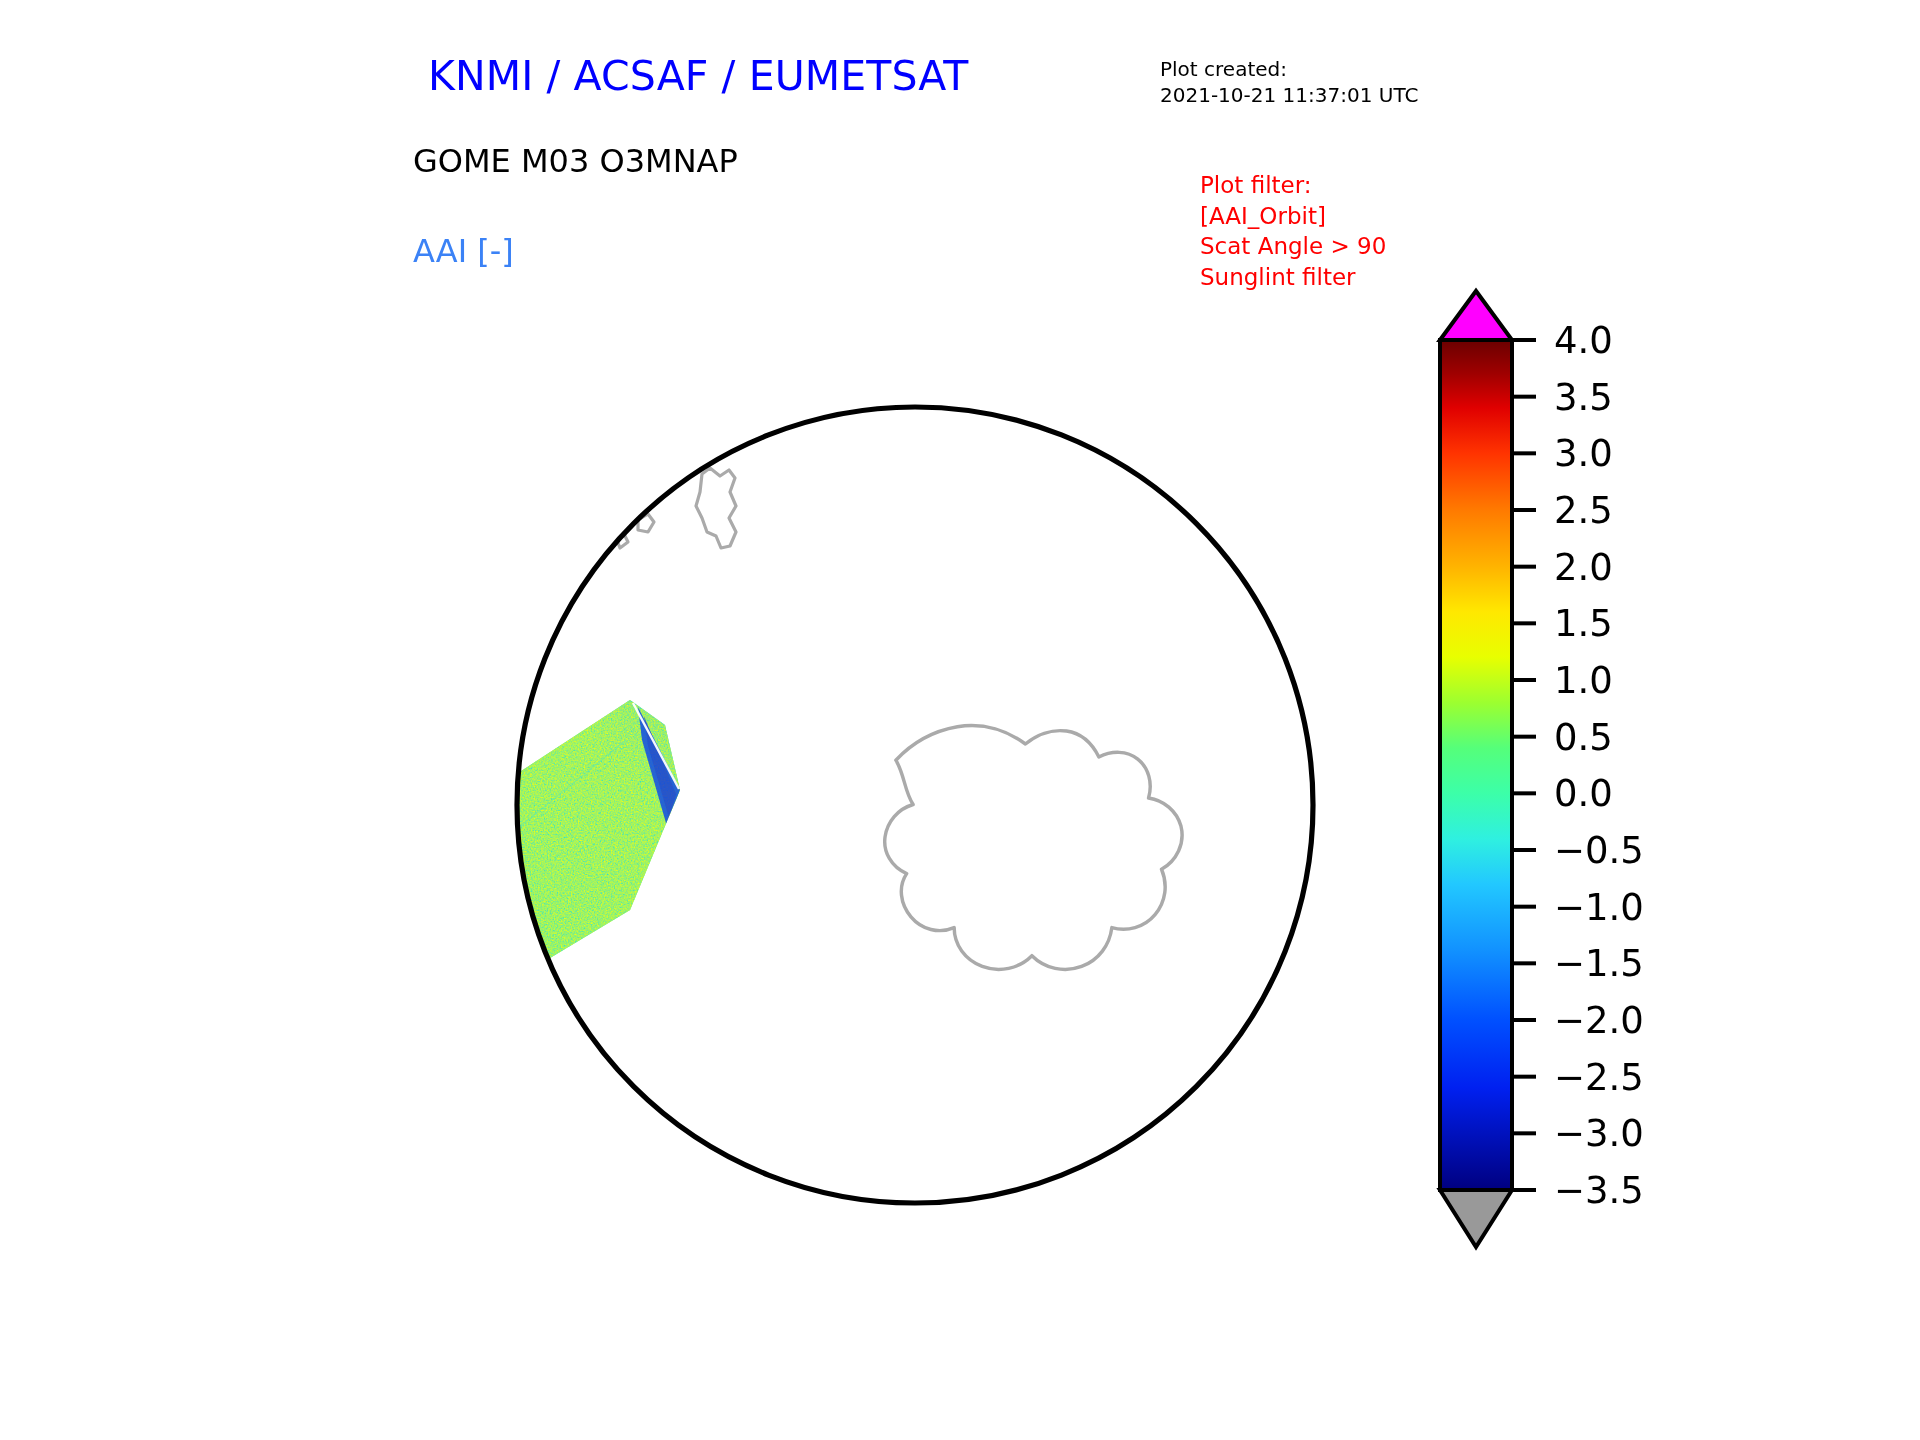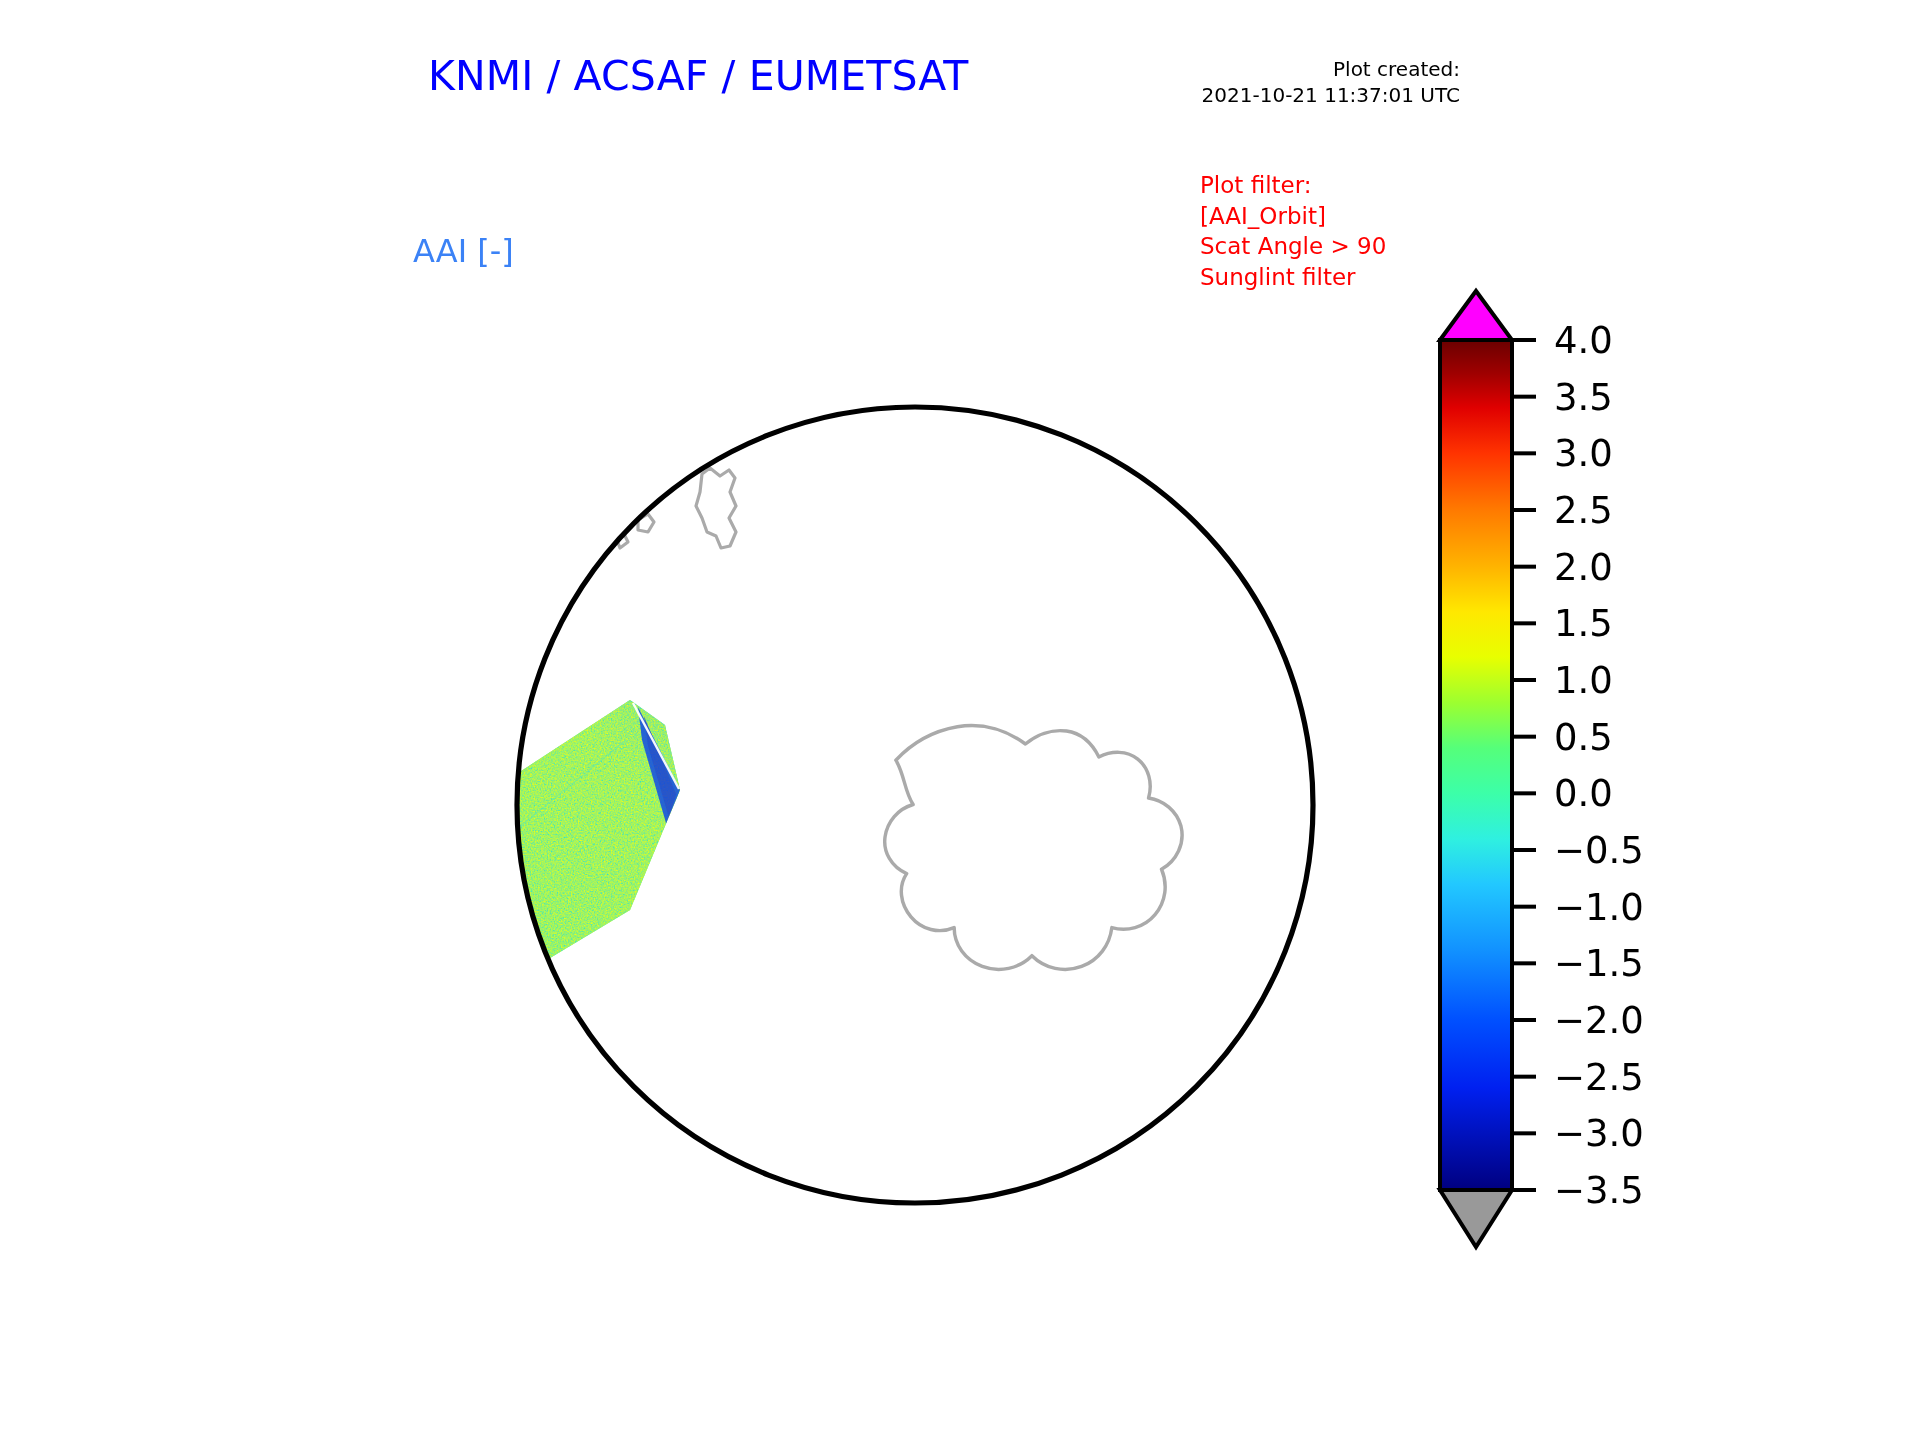--- a/index.html
+++ b/index.html
@@ -14,21 +14,21 @@
   .nowrap{white-space:nowrap;}
 
   
   #org-title{
     left:428px; top:52px;
     font-size:41px; color:#0000ff;
     letter-spacing:0.1px;
   }
   #plot-created-block{
     left:1160px; top:56px;
-    width:300px; text-align:right;
+    width:300px; text-align:left;
     font-size:20px; color:#000000; line-height:1.32;
   }
   #instrument-block{
     left:413px; top:140px;
     font-size:32px; color:#000000; line-height:1.33;
   }
   #variable-title{
     left:413px; top:232px;
     width:720px; text-align:left;
     font-size:32px; color:#3b82f6;
@@ -55,20 +55,21 @@
 <body>
 
 <div class="abs nowrap" id="org-title">KNMI / ACSAF / EUMETSAT</div>
 
 <div class="abs" id="plot-created-block">
   <div class="nowrap">Plot created:</div>
   <div class="nowrap">2021-10-21 11:37:01 UTC</div>
 </div>
 
 <div class="abs" id="instrument-block">
+  <div class="nowrap">GOME M03 O3MNAP</div>
 </div>
 
 <div class="abs nowrap" id="variable-title">AAI [-]</div>
 
 <div class="abs" id="filter-block">
   <div class="nowrap">Plot filter:</div>
   <div class="nowrap">[AAI_Orbit]</div>
   <div class="nowrap">Scat Angle &gt; 90</div>
   <div class="nowrap">Sunglint filter</div>
 </div>

